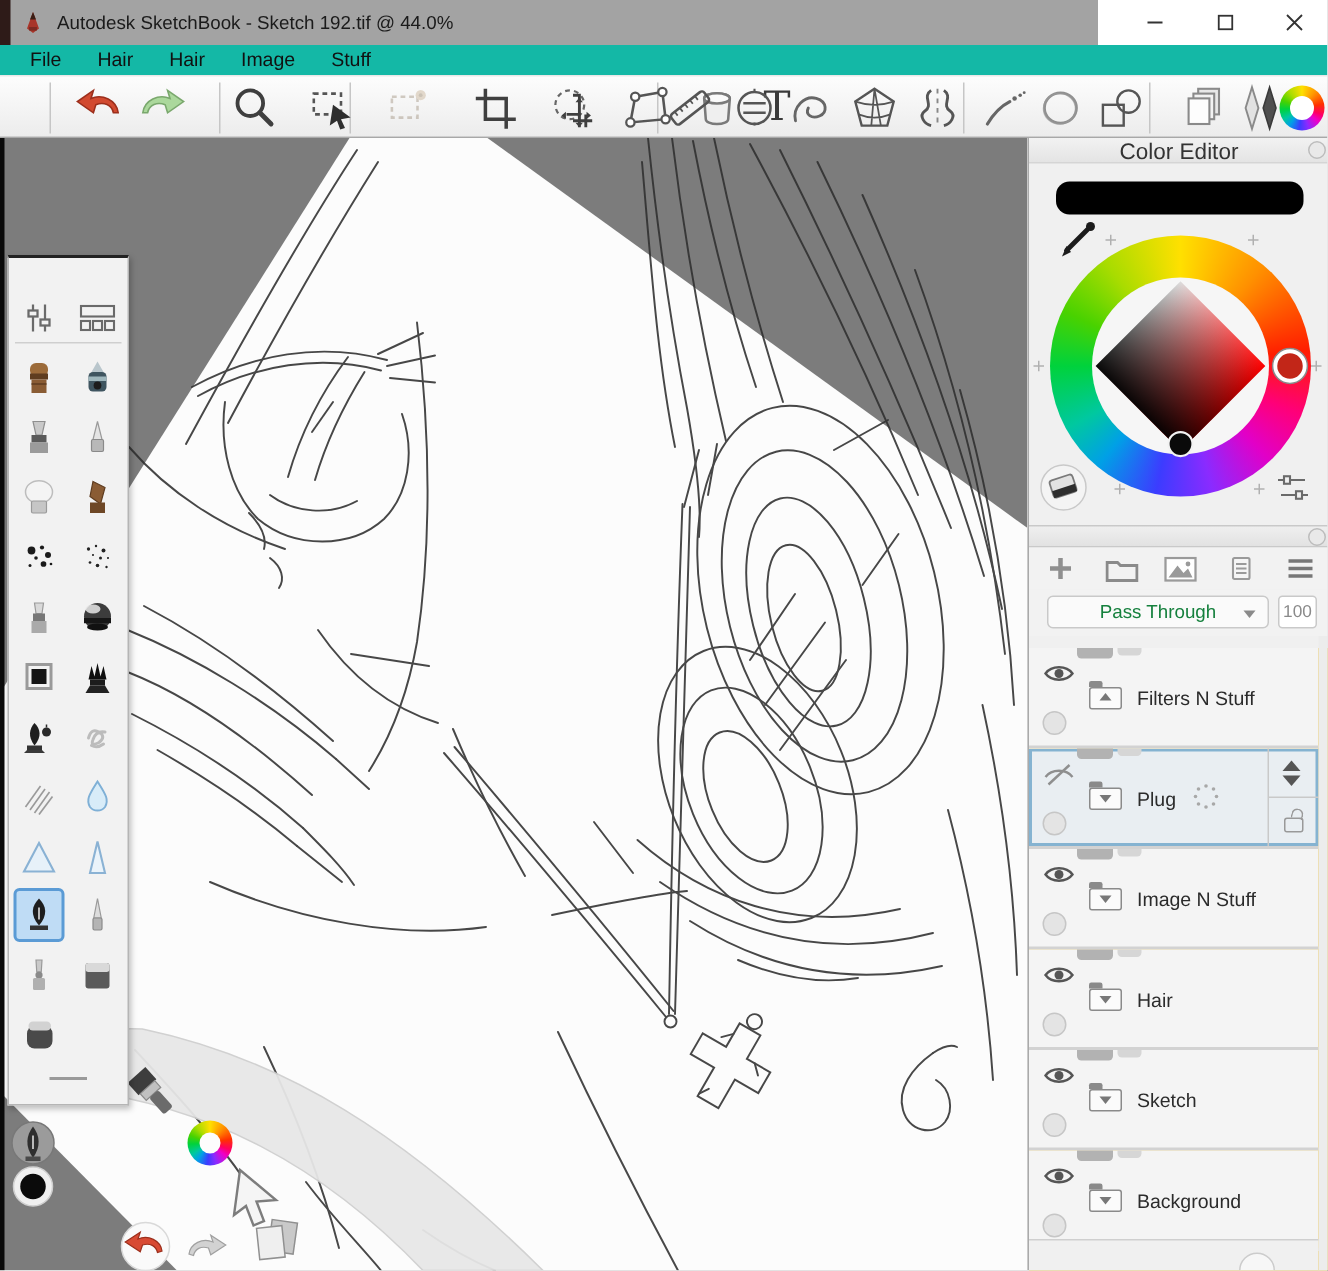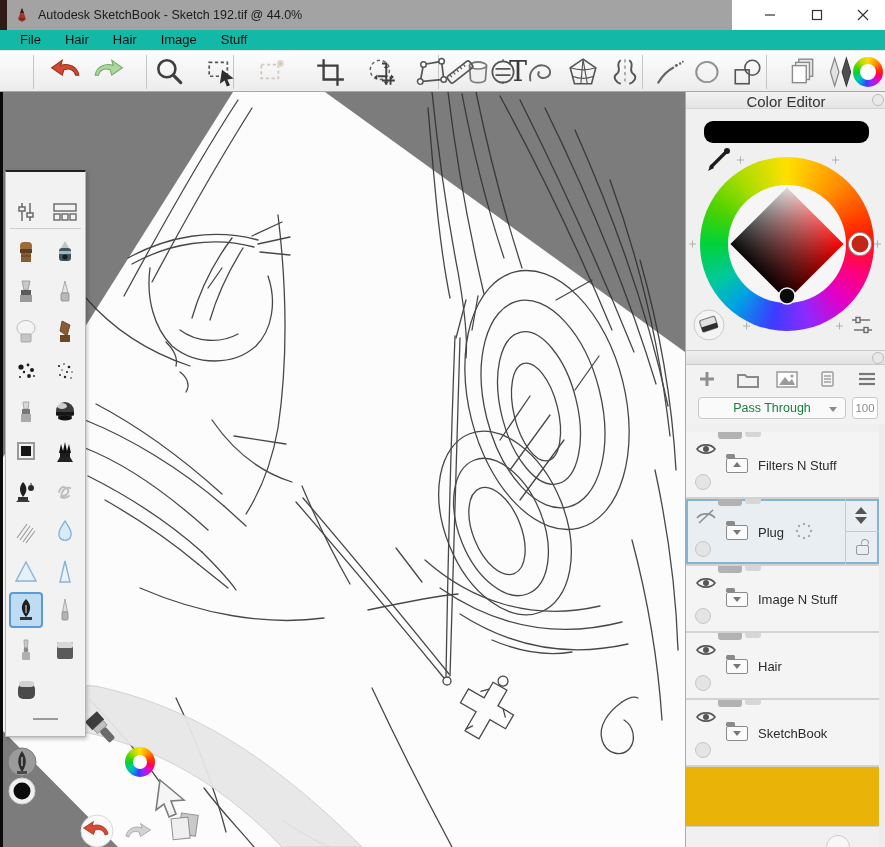--- a/index.html
+++ b/index.html
@@ -748,37 +748,55 @@
 
           <div class="l-circle"></div>
           <div class="l-folder">
 
             <div class="arr-down"></div>
           </div>
           <div class="l-name">Hair</div>
 
         </div>
 
-
         <div class="layer-row">
           <div class="ltab1"></div>
           <div class="ltab2"></div>
           <span class="l-eye">
             <svg width="20" height="14" viewBox="0 0 20 14">
               <path d="M1,7 C5,1.5 15,1.5 19,7 C15,12.5 5,12.5 1,7 Z" fill="none" stroke="#555" stroke-width="1.6"></path>
               <circle cx="10" cy="7" r="3" fill="#555"></circle>
             </svg>
           </span>
 
           <div class="l-circle"></div>
           <div class="l-folder">
 
             <div class="arr-down"></div>
           </div>
-          <div class="l-name">SketchBook</div>
+          <div class="l-name">Sketch</div>
+
+        </div>
+
+        <div class="layer-row">
+          <div class="ltab1"></div>
+          <div class="ltab2"></div>
+          <span class="l-eye">
+            <svg width="20" height="14" viewBox="0 0 20 14">
+              <path d="M1,7 C5,1.5 15,1.5 19,7 C15,12.5 5,12.5 1,7 Z" fill="none" stroke="#555" stroke-width="1.6"></path>
+              <circle cx="10" cy="7" r="3" fill="#555"></circle>
+            </svg>
+          </span>
+
+          <div class="l-circle"></div>
+          <div class="l-folder">
+
+            <div class="arr-down"></div>
+          </div>
+          <div class="l-name">Background</div>
 
         </div>
       </div>
     <div id="list-gutter"></div>
     <div style="position:absolute;left:0;top:734px;width:200px;height:21px;overflow:hidden">
       <div id="partial-row">
           <div id="partial-circle"></div>
         </div>
     </div>
   </div>

